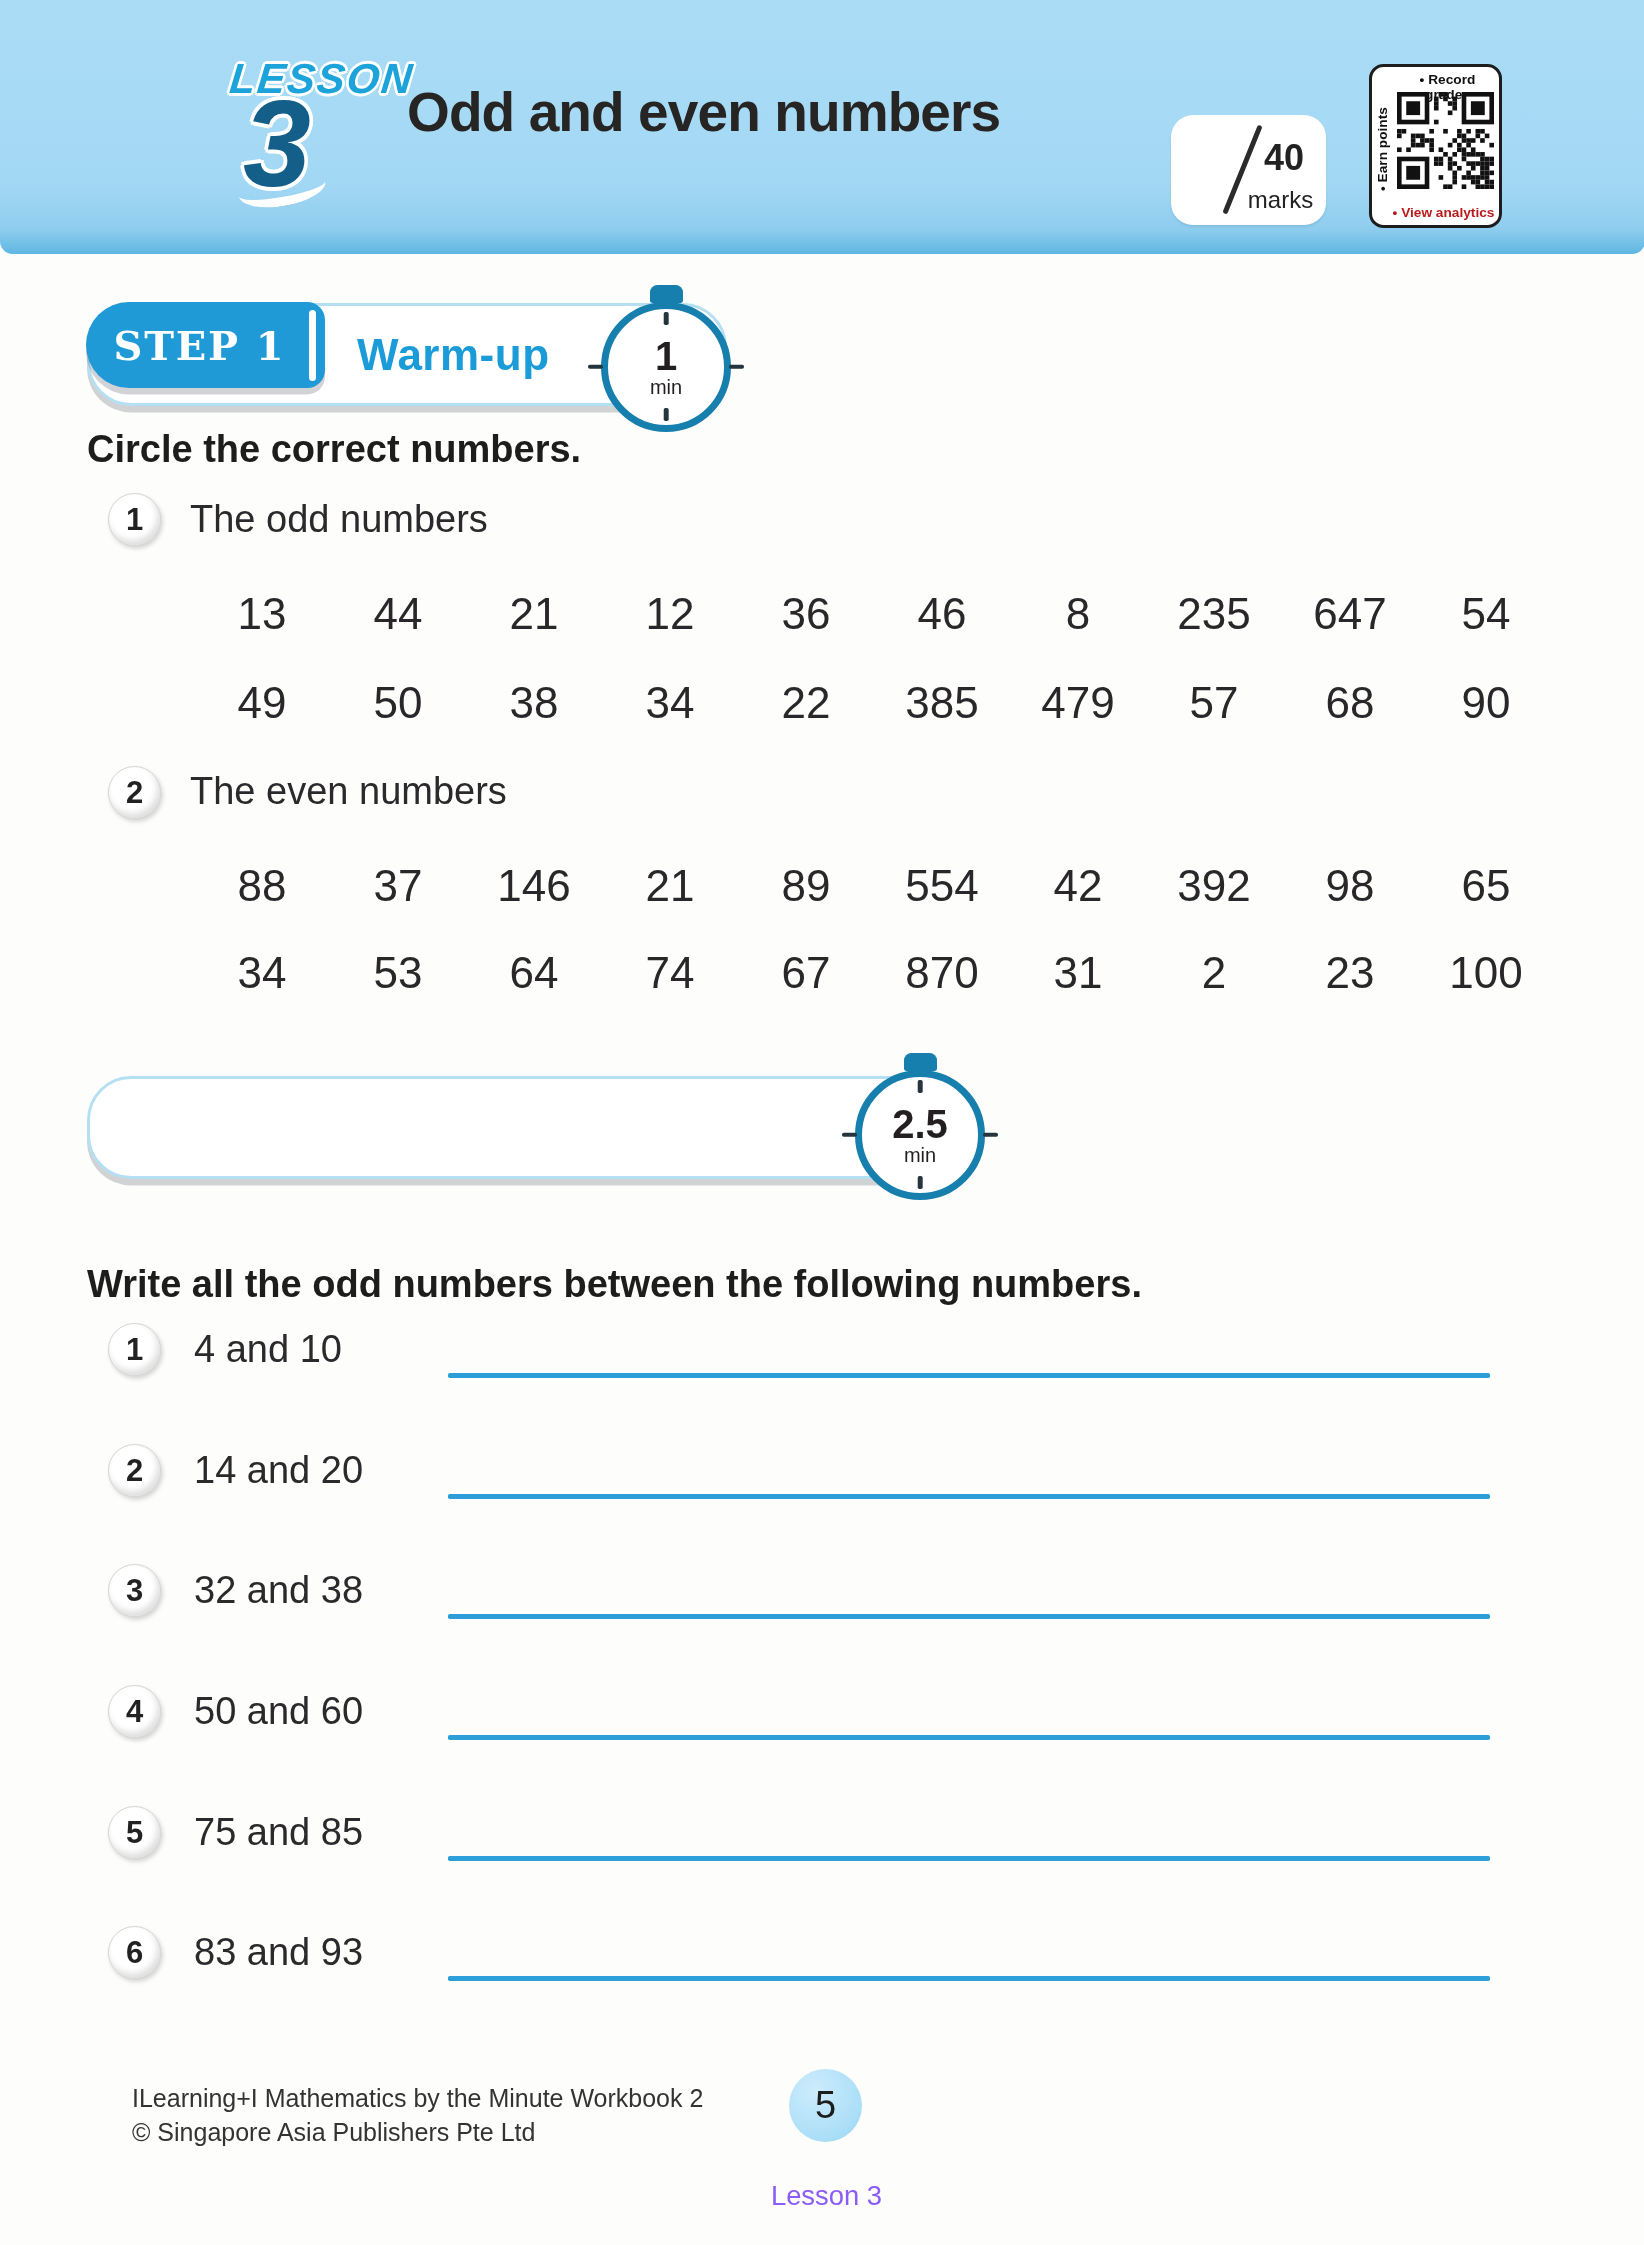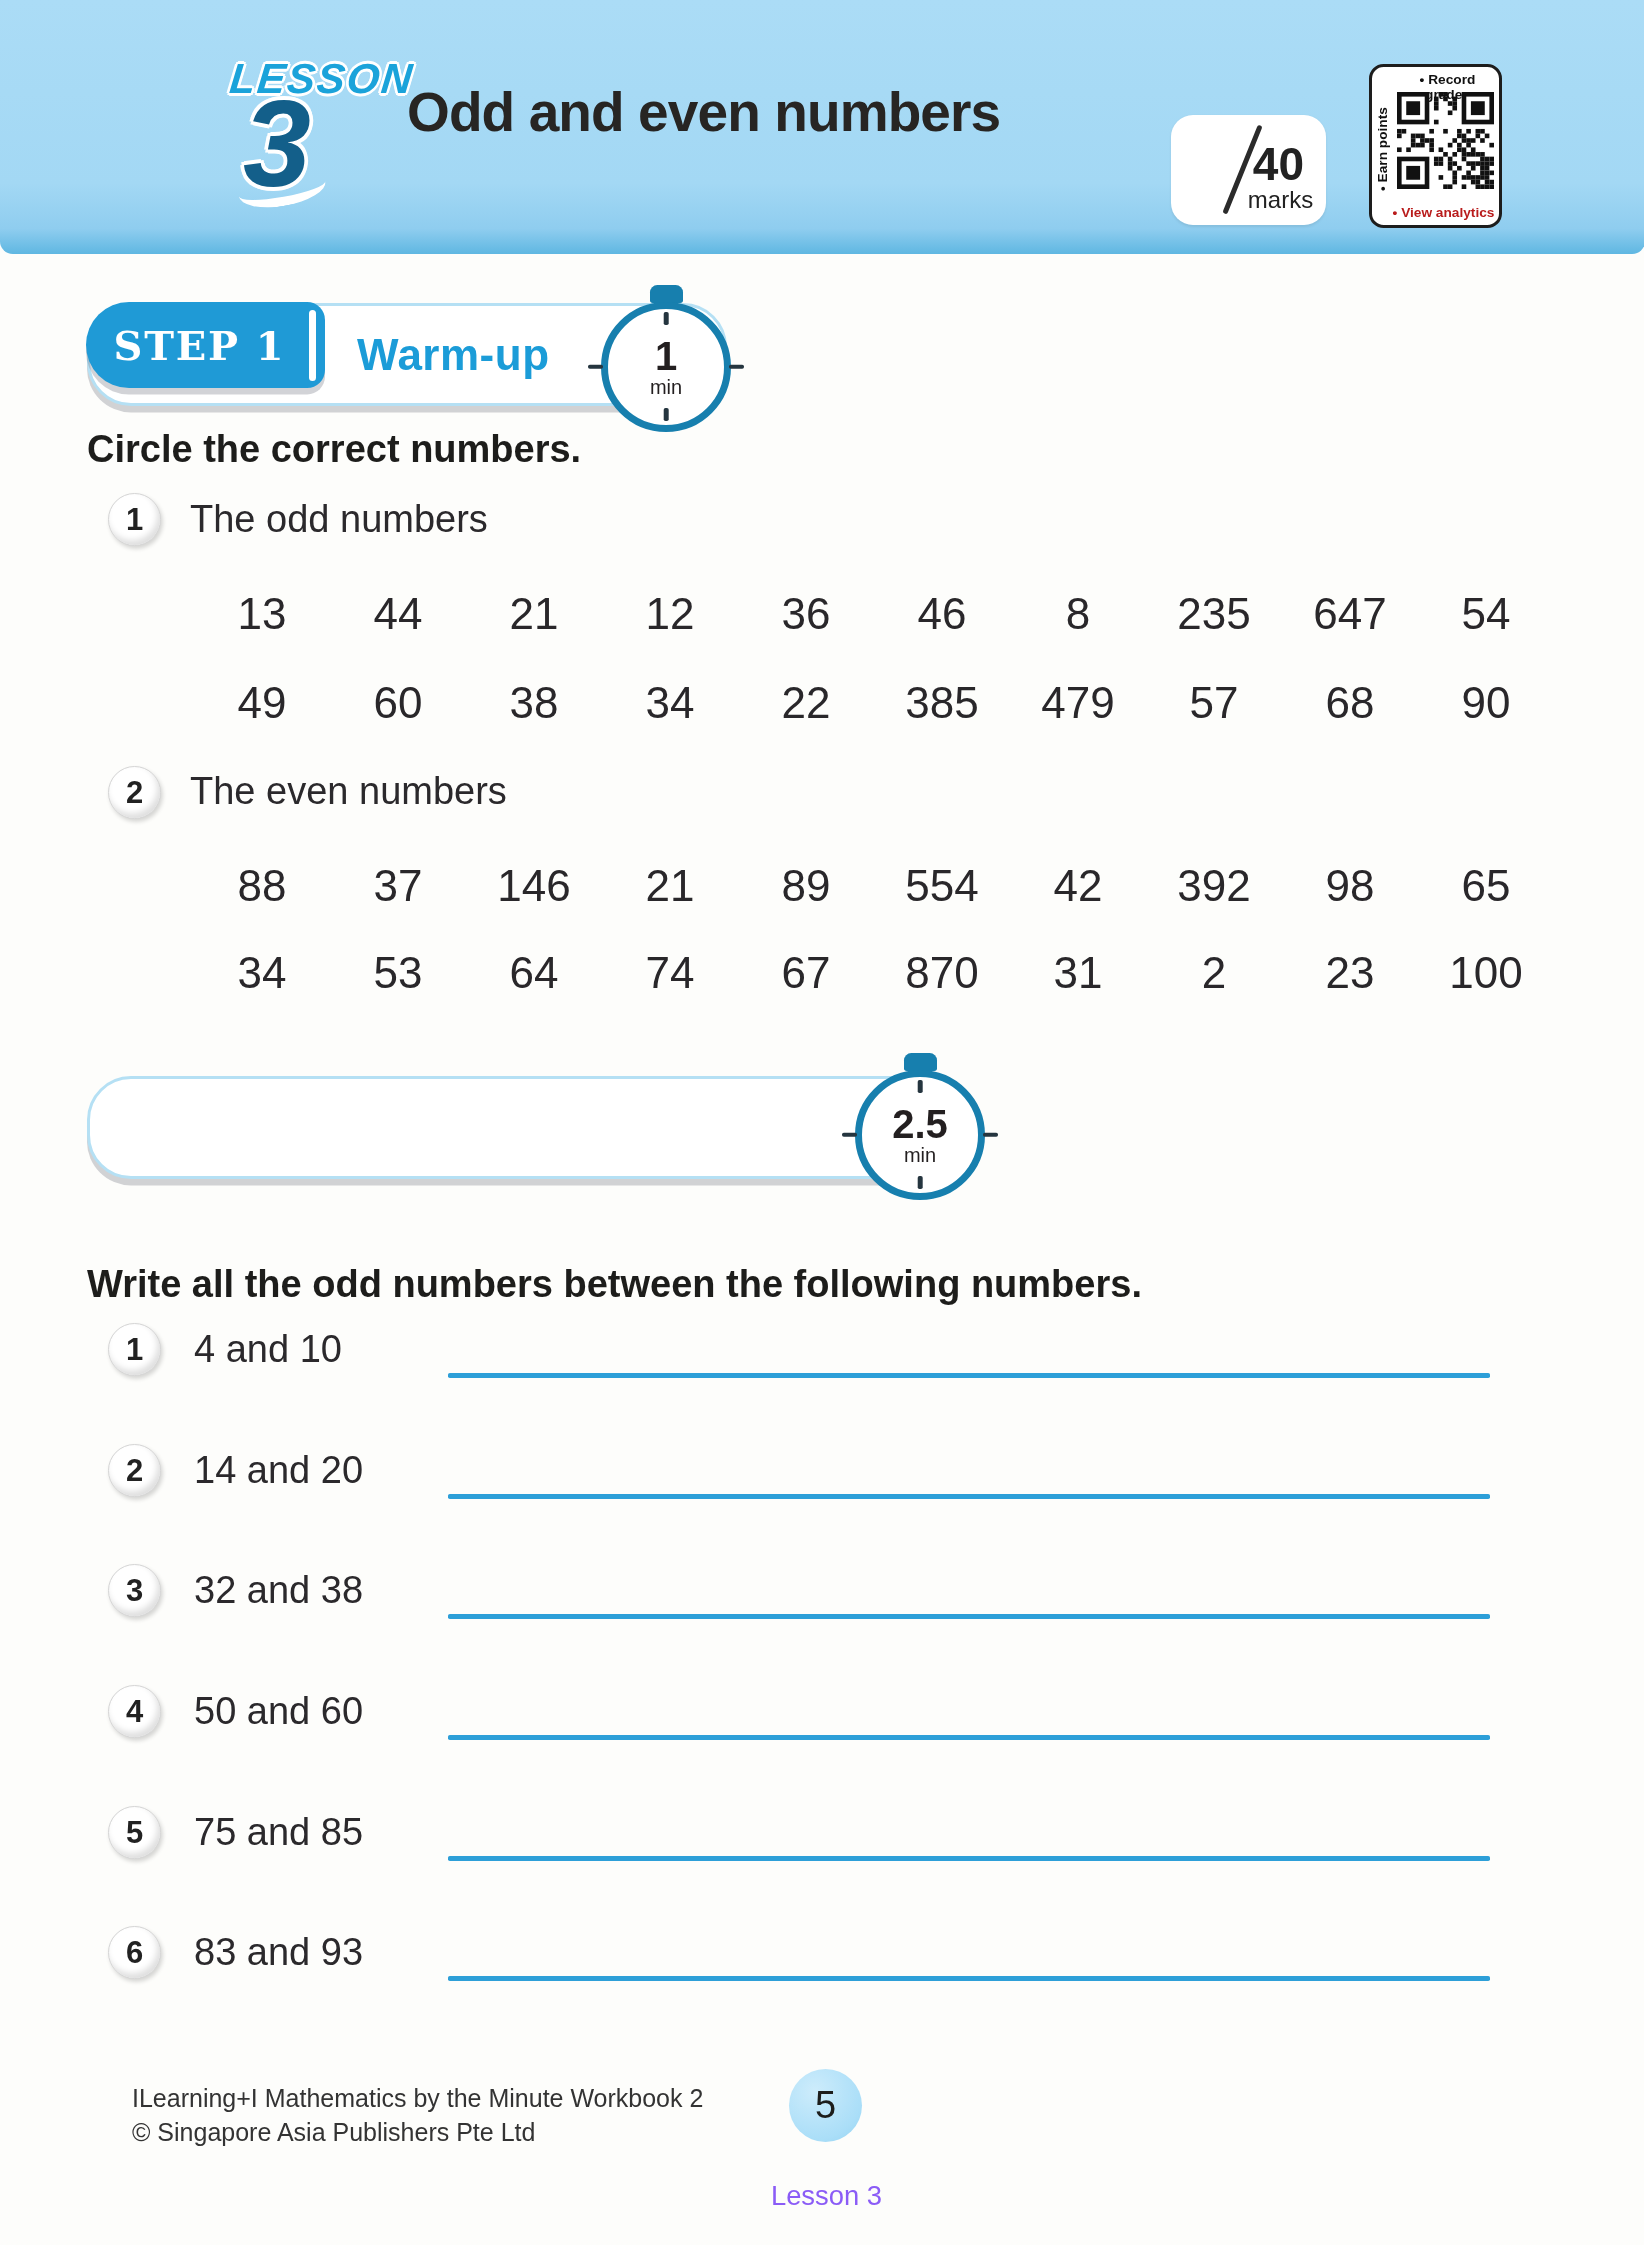--- a/index.html
+++ b/index.html
@@ -16,21 +16,21 @@
   .lesson-number{position:absolute;left:243px;top:77px;font-size:122px;line-height:1.1;font-weight:900;font-style:italic;
           color:#135f8a;
           text-shadow:-3.7px 0 #fff,3.7px 0 #fff,0 -3.7px #fff,0 3.7px #fff,-2.7px -2.7px #fff,2.7px 2.7px #fff,-2.7px 2.7px #fff,2.7px -2.7px #fff;}
   .lesson-number::after{content:"";position:absolute;left:-5.5px;bottom:5.5px;width:88px;height:25.6px;
           border-bottom:9.1px solid #fff;border-radius:50%;transform:rotate(-10deg);}
   .page-title{position:absolute;left:407px;top:80px;font-size:55px;font-weight:800;color:#272523;letter-spacing:-0.9px;}
 
   .marks-box{position:absolute;left:1171px;top:115px;width:155px;height:110px;background:#fff;border-radius:22px;
           box-shadow:0 1.8px 2.7px rgba(0,0,0,.08);}
   .marks-slash{position:absolute;left:69px;top:7.3px;width:4.6px;height:95px;background:#2b2b2b;transform:rotate(22deg);border-radius:2.7px;}
-  .marks-value{position:absolute;right:22px;top:22px;font-size:46px;font-weight:bold;color:#222;}
+  .marks-value{position:absolute;right:22px;top:22px;font-size:36px;font-weight:bold;color:#222;}
   .marks-unit{position:absolute;right:12.8px;top:71px;font-size:24px;color:#222;}
 
   .qr-box{position:absolute;left:1369px;top:64px;width:133px;height:164px;background:#fff;
           border:3.7px solid #1d1d1d;border-radius:14.6px;box-sizing:border-box;}
   .qr-top{position:absolute;top:4.6px;left:0;right:0;text-align:center;font-size:13.7px;font-weight:bold;color:#111;padding-left:24px;}
   .qr-side{position:absolute;left:2.7px;top:25.6px;height:113px;writing-mode:vertical-rl;transform:rotate(180deg);
           font-size:13.7px;font-weight:bold;color:#111;text-align:center;}
   .qr-svg{position:absolute;left:25px;top:25px;width:97px;height:97px;}
   .qr-bottom{position:absolute;bottom:4.6px;left:16px;right:0;text-align:center;font-size:13.7px;font-weight:bold;color:#b91c1c;}
 
@@ -263,21 +263,21 @@
     <span>12</span>
     <span>36</span>
     <span>46</span>
     <span>8</span>
     <span>235</span>
     <span>647</span>
     <span>54</span>
   </div>
   <div class="num-grid g2">
     <span>49</span>
-    <span>60</span>
+    <span>50</span>
     <span>38</span>
     <span>34</span>
     <span>22</span>
     <span>385</span>
     <span>479</span>
     <span>57</span>
     <span>68</span>
     <span>90</span>
   </div>
 

